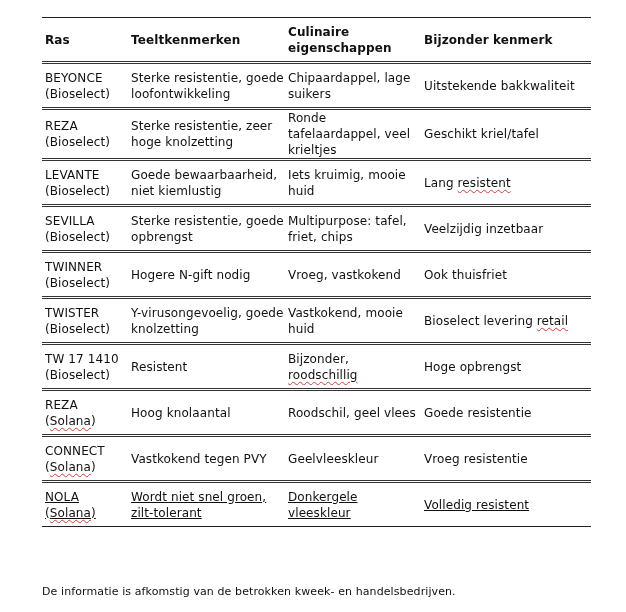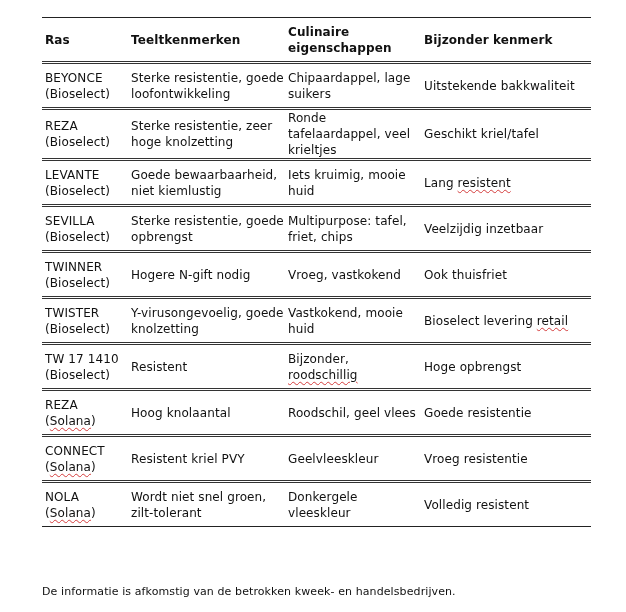--- a/index.html
+++ b/index.html
@@ -48,20 +48,21 @@
       height: 43px;
       font-weight: bold;
       font-size: 12px;
     }
     tbody tr {
       border-bottom: 3px double #333;
       margin-top: 12px;
     }
     tbody tr.last {
       border-bottom: 1px solid #222;
+      text-decoration: underline;
     }
     tbody td { height: 43px; }
     tbody tr.tall td { height: 48px; }
     .spell {
       text-decoration: underline wavy #d43c3c;
       text-decoration-thickness: 1px;
       text-underline-offset: 2px;
     }
     .note {
       position: absolute;
@@ -145,21 +146,21 @@
 
       <tr>
         <td><span>REZA</span><br><span><span>(</span><span class="spell">Solana</span><span>)</span></span></td>
         <td>Hoog knolaantal</td>
         <td>Roodschil, geel vlees</td>
         <td>Goede resistentie</td>
       </tr>
 
       <tr>
         <td><span>CONNECT</span><br><span><span>(</span><span class="spell">Solana</span><span>)</span></span></td>
-        <td>Resistent kriel PVY</td>
+        <td>Vastkokend tegen PVY</td>
         <td>Geelvleeskleur</td>
         <td>Vroeg resistentie</td>
       </tr>
 
       <tr class="last">
         <td><span>NOLA</span><br><span><span>(</span><span class="spell">Solana</span><span>)</span></span></td>
         <td>Wordt niet snel groen, zilt-tolerant</td>
         <td>Donkergele vleeskleur</td>
         <td>Volledig resistent</td>
       </tr>

